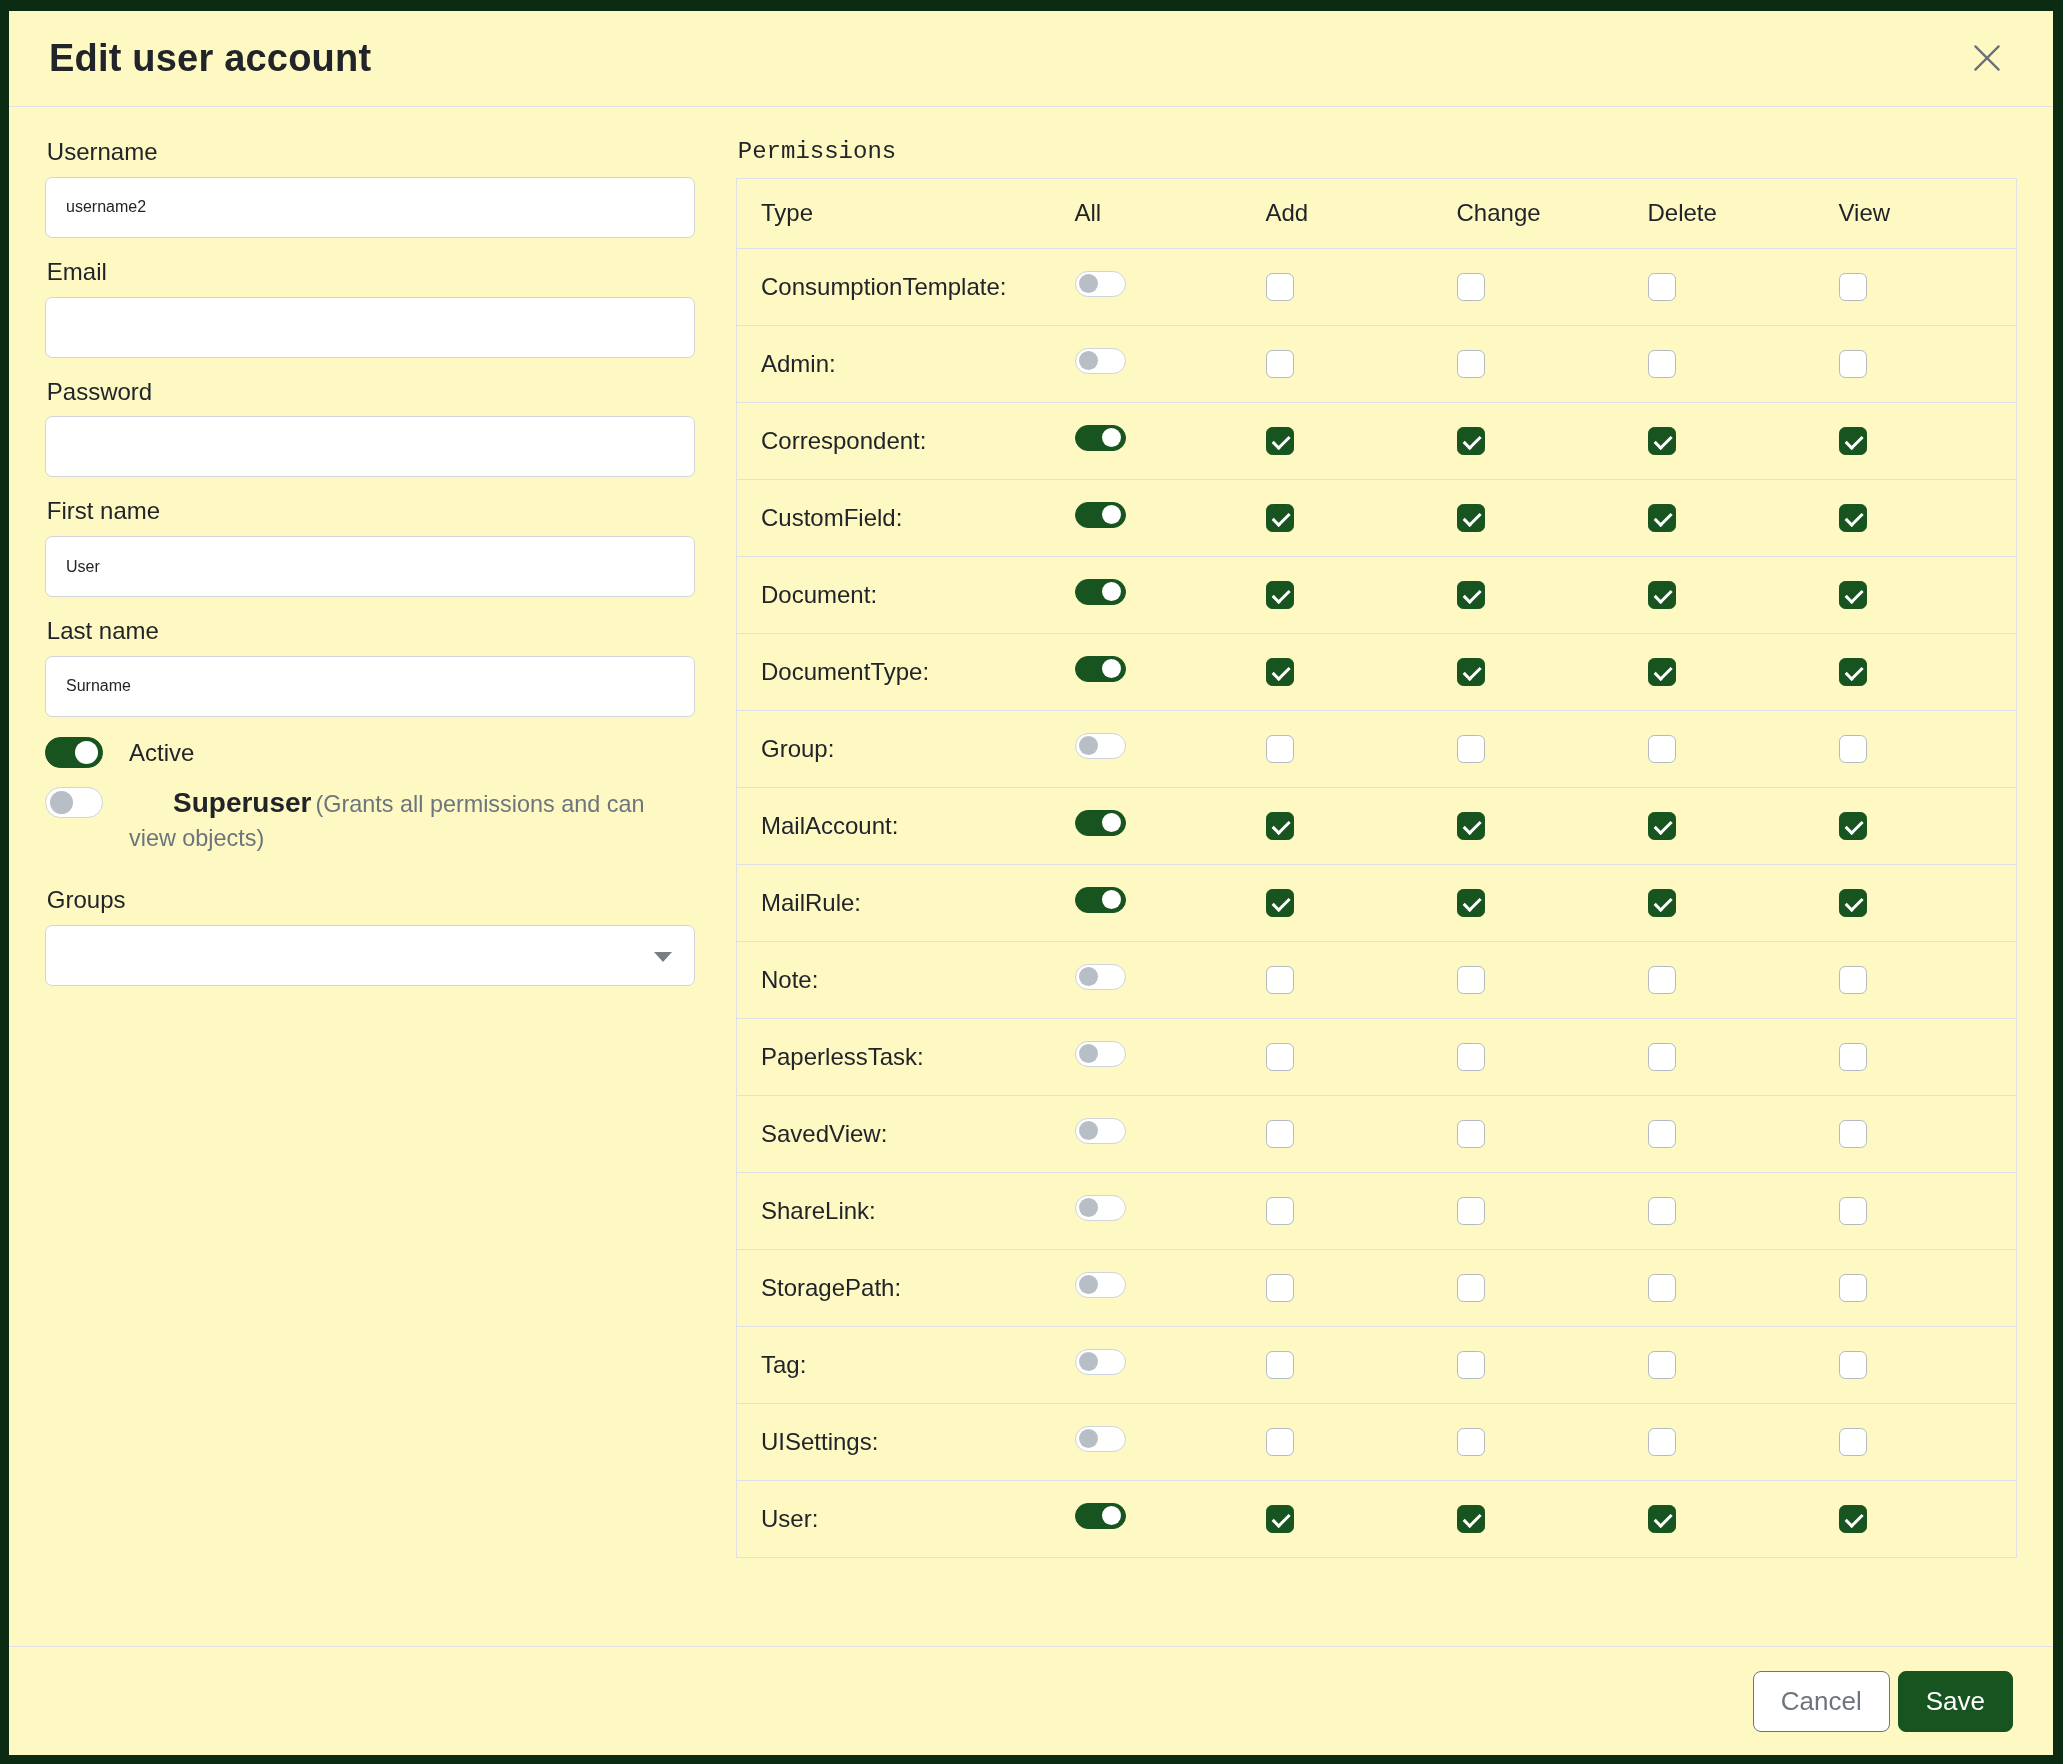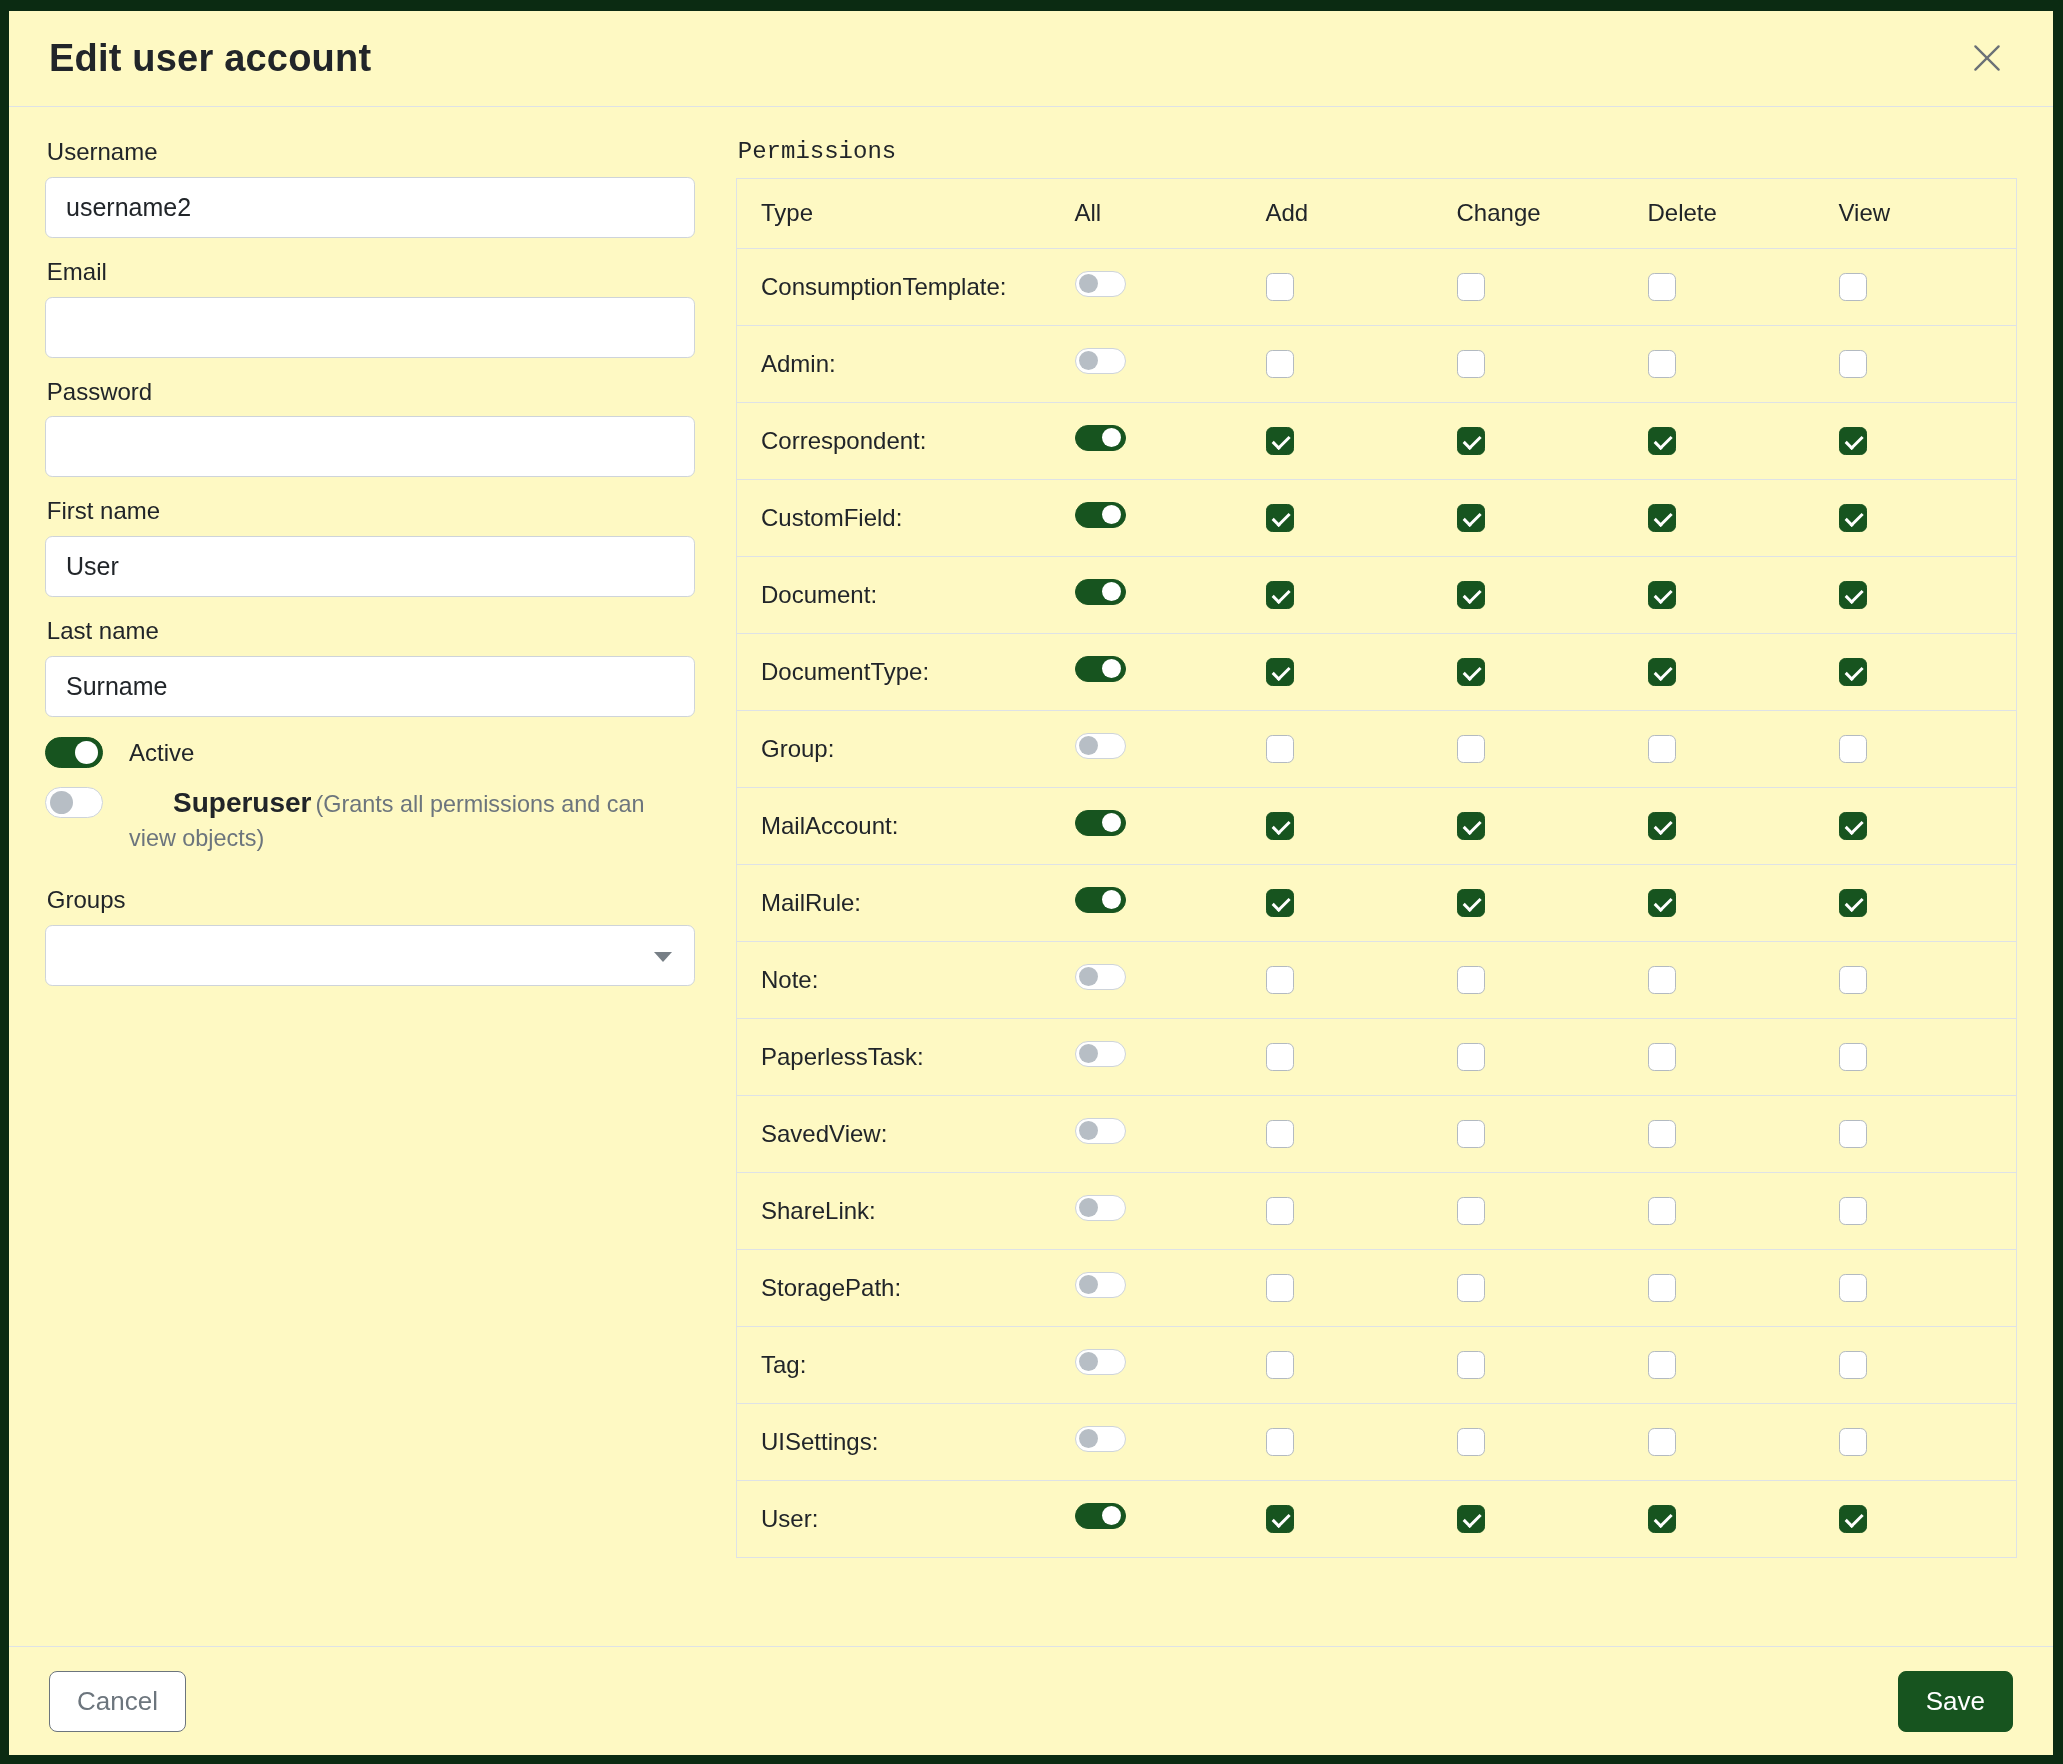--- a/index.html
+++ b/index.html
@@ -24,21 +24,21 @@
   .close-btn{background:none;border:none;padding:9px;cursor:pointer;line-height:0;}
 
   
   .modal-body{flex:1;display:flex;gap:41px;padding:31px 36px 36px 36px;overflow:hidden;}
   .left-col{width:650px;flex:none;}
   .right-col{flex:1;min-width:0;}
 
   .field{margin-bottom:20px;}
   .field-label{display:block;font-size:24px;margin:0 0 10.8px 1.8px;}
   .text-input{width:100%;height:61px;border:0.9px solid var(--border);border-radius:7.2px;
-    font-size:25px;padding:0 20px;font-family:inherit;color:var(--text);background:#fff;outline:none;}
+    font-size:16px;padding:0 20px;font-family:inherit;color:var(--text);background:#fff;outline:none;}
 
   
   .switch{position:relative;display:inline-block;width:58px;height:31px;border-radius:15.3px;
     background:#fff;border:0.9px solid var(--border);flex:none;cursor:pointer;}
   .switch .knob{position:absolute;top:2.7px;left:3.6px;width:23.4px;height:23.4px;border-radius:50%;background:#b7bec5;}
   .switch.on{background:var(--primary);border-color:var(--primary);}
   .switch.on .knob{left:auto;right:3.6px;background:#fff;}
   .switch.sm{width:51px;height:26px;border-radius:13.5px;}
   .switch.sm .knob{width:19px;height:19px;top:2.7px;left:3.6px;}
   .switch.sm.on .knob{left:auto;right:3.6px;}
@@ -64,21 +64,21 @@
   .perm th:first-child,.perm td:first-child{padding-left:24px;}
 
   
   .cb{position:relative;display:inline-block;width:28px;height:28px;border:0.9px solid #b3bac1;
     border-radius:6.3px;background:#fff;vertical-align:middle;cursor:pointer;}
   .cb.checked{background:var(--primary);border-color:var(--primary);}
   .cb.checked::after{content:"";position:absolute;left:9px;top:3.6px;width:7.2px;height:14.4px;
     border:solid #fff;border-width:0 3.2px 3.2px 0;transform:rotate(45deg);}
 
   
-  .modal-footer{flex:none;display:flex;justify-content:space-between;align-items:center;gap:36px;
+  .modal-footer{flex:none;display:flex;justify-content:flex-end;align-items:center;gap:8px;
     padding:23.4px 40px;border-top:0.9px solid var(--table-border);}
   .btn{font-size:26px;font-family:inherit;height:61px;border-radius:8px;padding:0 27px;cursor:pointer;}
   .btn-cancel{background:#fff;border:0.9px solid #6c757d;color:#6c757d;}
   .btn-save{background:var(--primary);border:0.9px solid var(--primary);color:#fff;}
 </style>
 </head>
 <body>
 
 <div class="modal">
 

